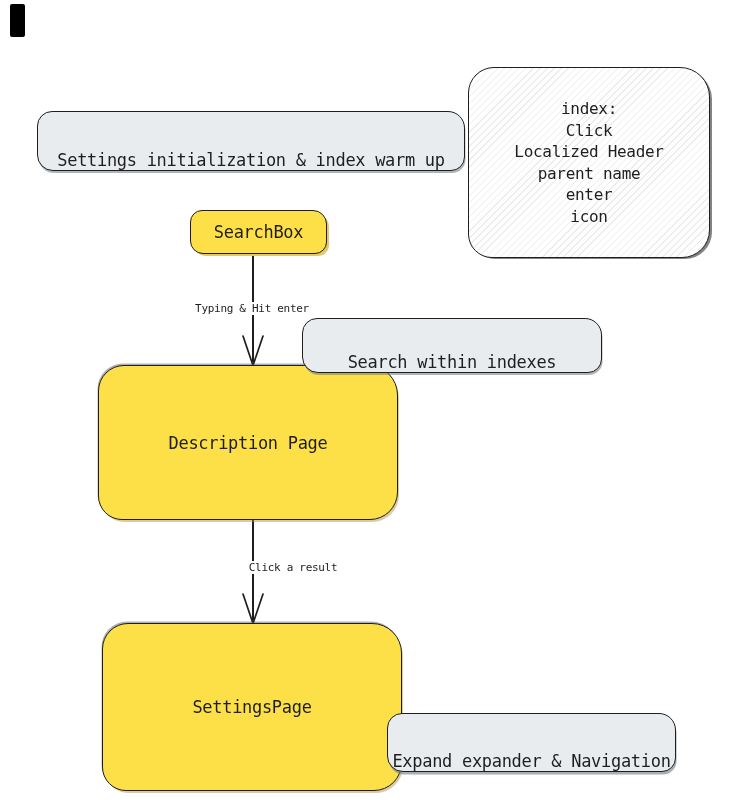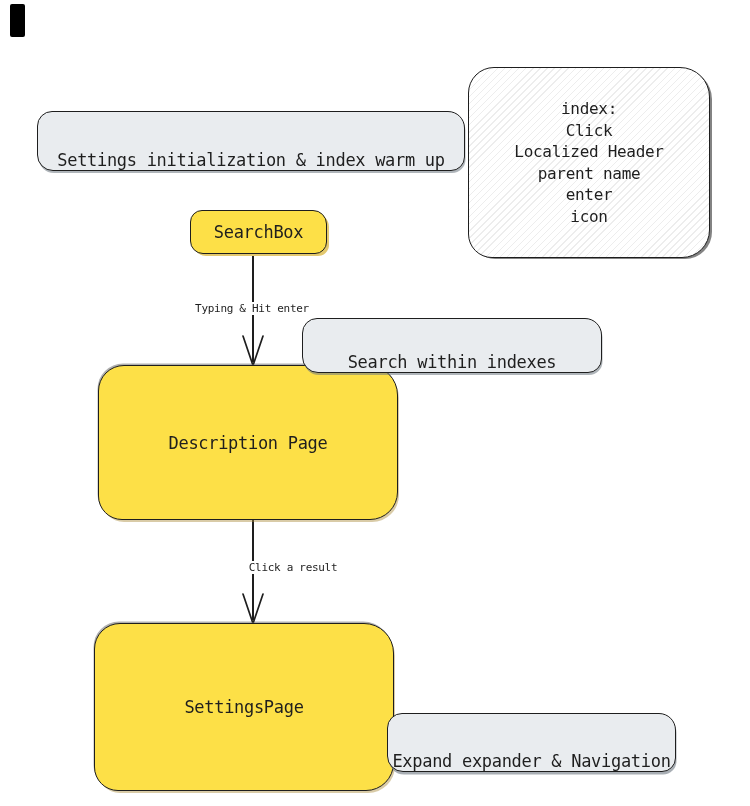--- a/index.html
+++ b/index.html
@@ -37,21 +37,21 @@
     flex-direction:column;justify-content:center;
     font-size:16px;line-height:21.5px;
     box-shadow:3px 2px 0 -1px rgba(30,30,30,0.55);}
   .node-searchbox{left:190px;top:210px;width:137px;height:44px;z-index:1;
     border-radius:12px 14px 12px 13px;
     box-shadow:3px 3px 0 -1px #e3c86e;}
   .node-searchwithin{left:302px;top:318px;width:300px;height:55px;z-index:3;
     box-shadow:1px 2.5px 0 -0.5px rgba(110,120,130,0.55);}
   .node-searchresult{left:98px;top:365px;width:300px;height:155px;z-index:1;
     box-shadow:2px 3px 0 -1px rgba(170,140,60,0.45), -1px -2px 0 -0.5px rgba(30,30,30,0.35);}
-  .node-settingspage{left:94px;top:623px;width:300px;height:168px;z-index:1;
+  .node-settingspage{left:102px;top:623px;width:300px;height:168px;z-index:1;
     box-shadow:2px 3px 0 -1px rgba(170,140,60,0.45), -1px -2px 0 -0.5px rgba(30,30,30,0.35);}
   .node-expand{left:387px;top:713px;width:289px;height:59px;z-index:3;
     box-shadow:1px 3px 0 -0.5px rgba(110,120,130,0.6);}
   .edge-line{
     position:absolute;width:1.7px;background:#1e1e1e;z-index:0;
   }
   .edge-line-1{left:252px;top:255px;height:107px;}
   .edge-line-2{left:252px;top:520px;height:100px;}
   .arrowhead{position:absolute;z-index:0;}
   .arrowhead-1{left:233px;top:334px;}

